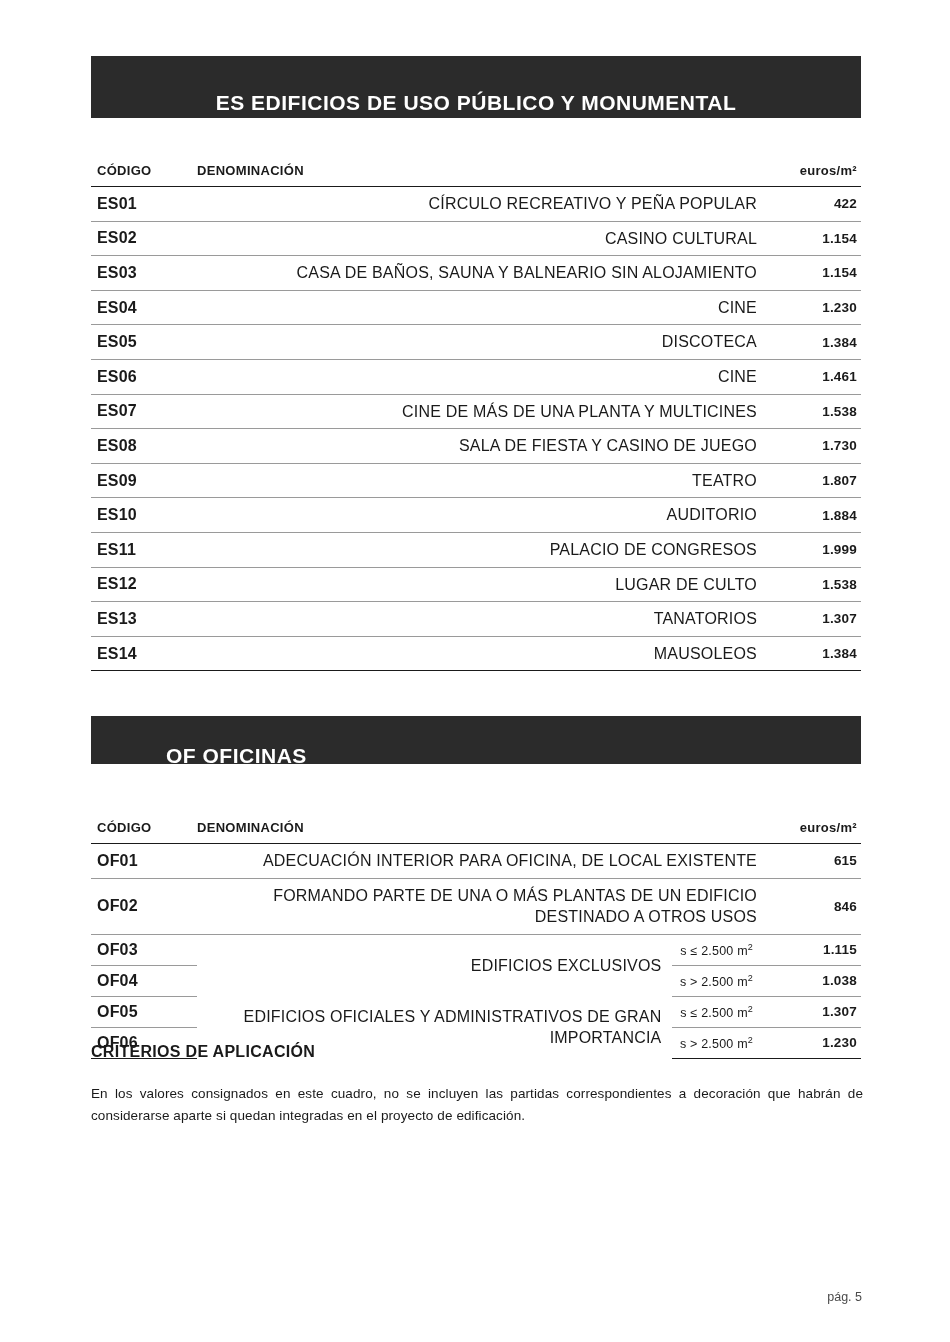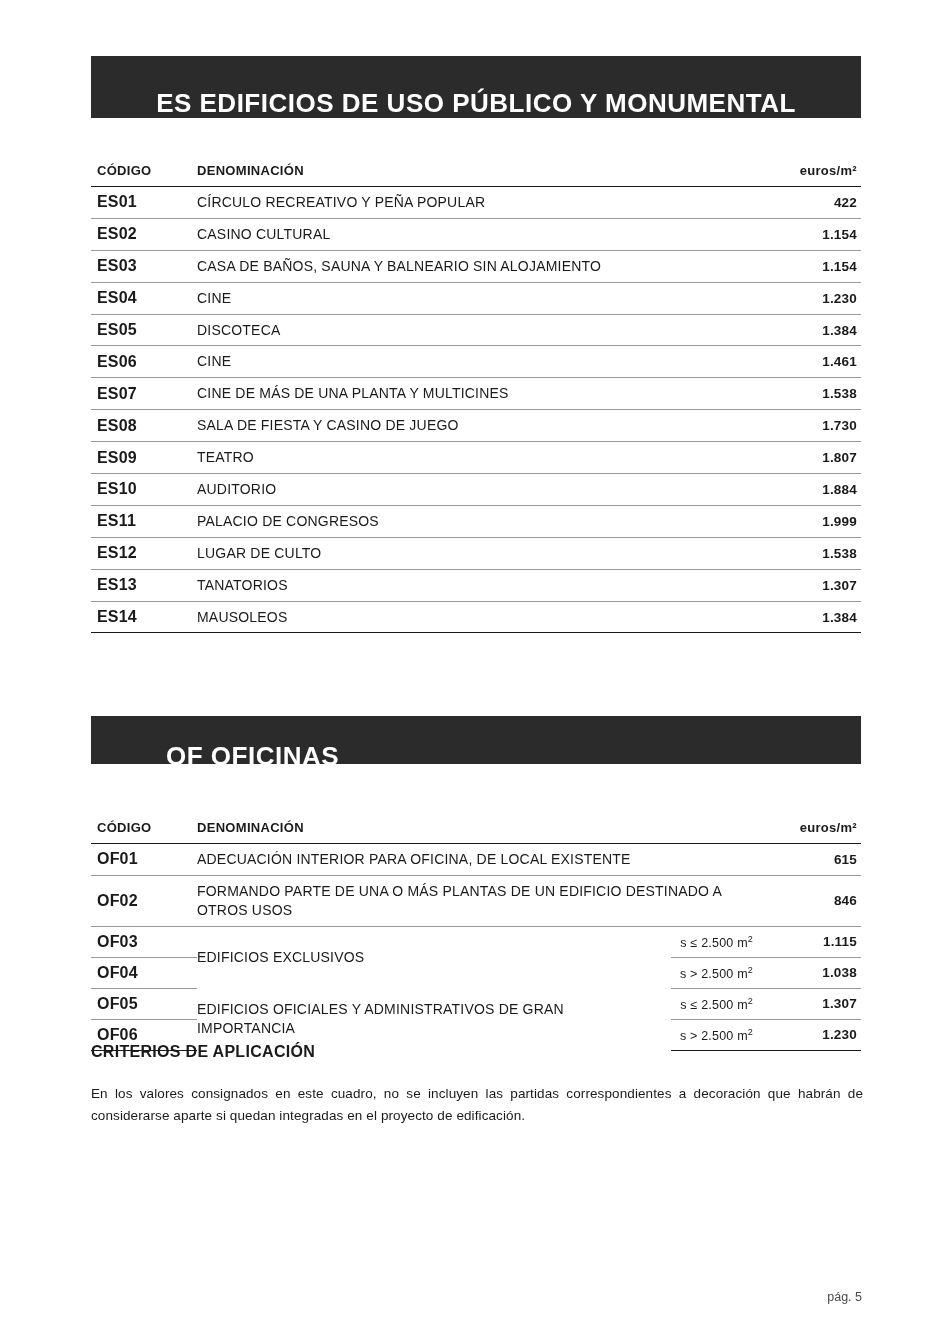--- a/index.html
+++ b/index.html
@@ -24,21 +24,21 @@
   
   .banner {
     position: absolute;
     background: #2b2b2b;
     color: #ffffff;
     display: flex;
     align-items: center;
     box-sizing: border-box;
   }
   .banner-title {
-    font-size: 26px;
+    font-size: 21px;
     font-weight: bold;
     letter-spacing: 0.5px;
     margin-top: 32px;
   }
   #banner-es {
     left: 91px;
     top: 56px;
     width: 770px;
     height: 62px;
     justify-content: center;
@@ -86,23 +86,24 @@
   }
   tbody tr:last-child td { border-bottom: 1.6px solid #1a1a1a; }
 
   td.code {
     font-weight: bold;
     padding-left: 6px;
     width: 100px;
     font-size: 16px;
   }
   td.name {
-    font-size: 14px;
+    font-size: 16px;
     line-height: 1.35;
     padding-right: 10px;
+    text-align: right;
   }
   td.cond {
     text-align: right;
     font-size: 12.5px;
     padding-right: 14px;
     white-space: nowrap;
   }
   td.price {
     font-weight: bold;
     text-align: right;

